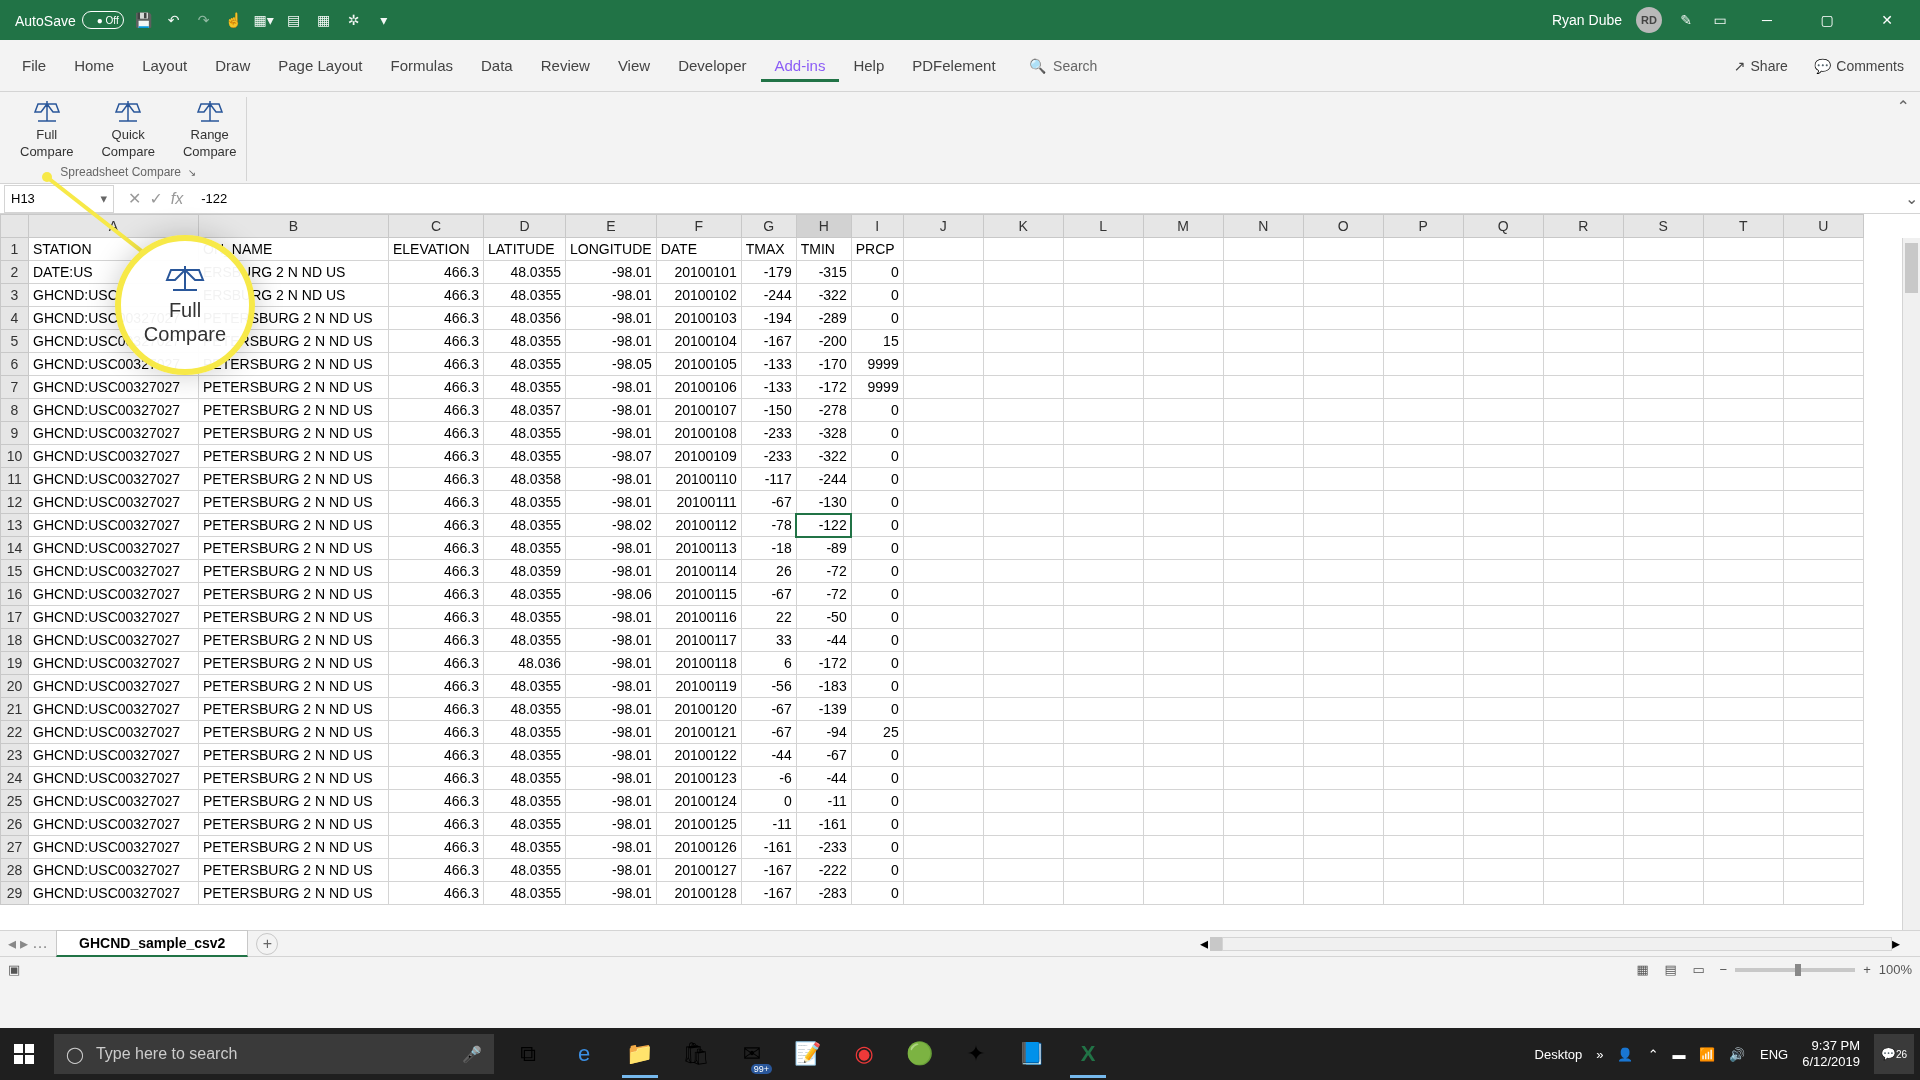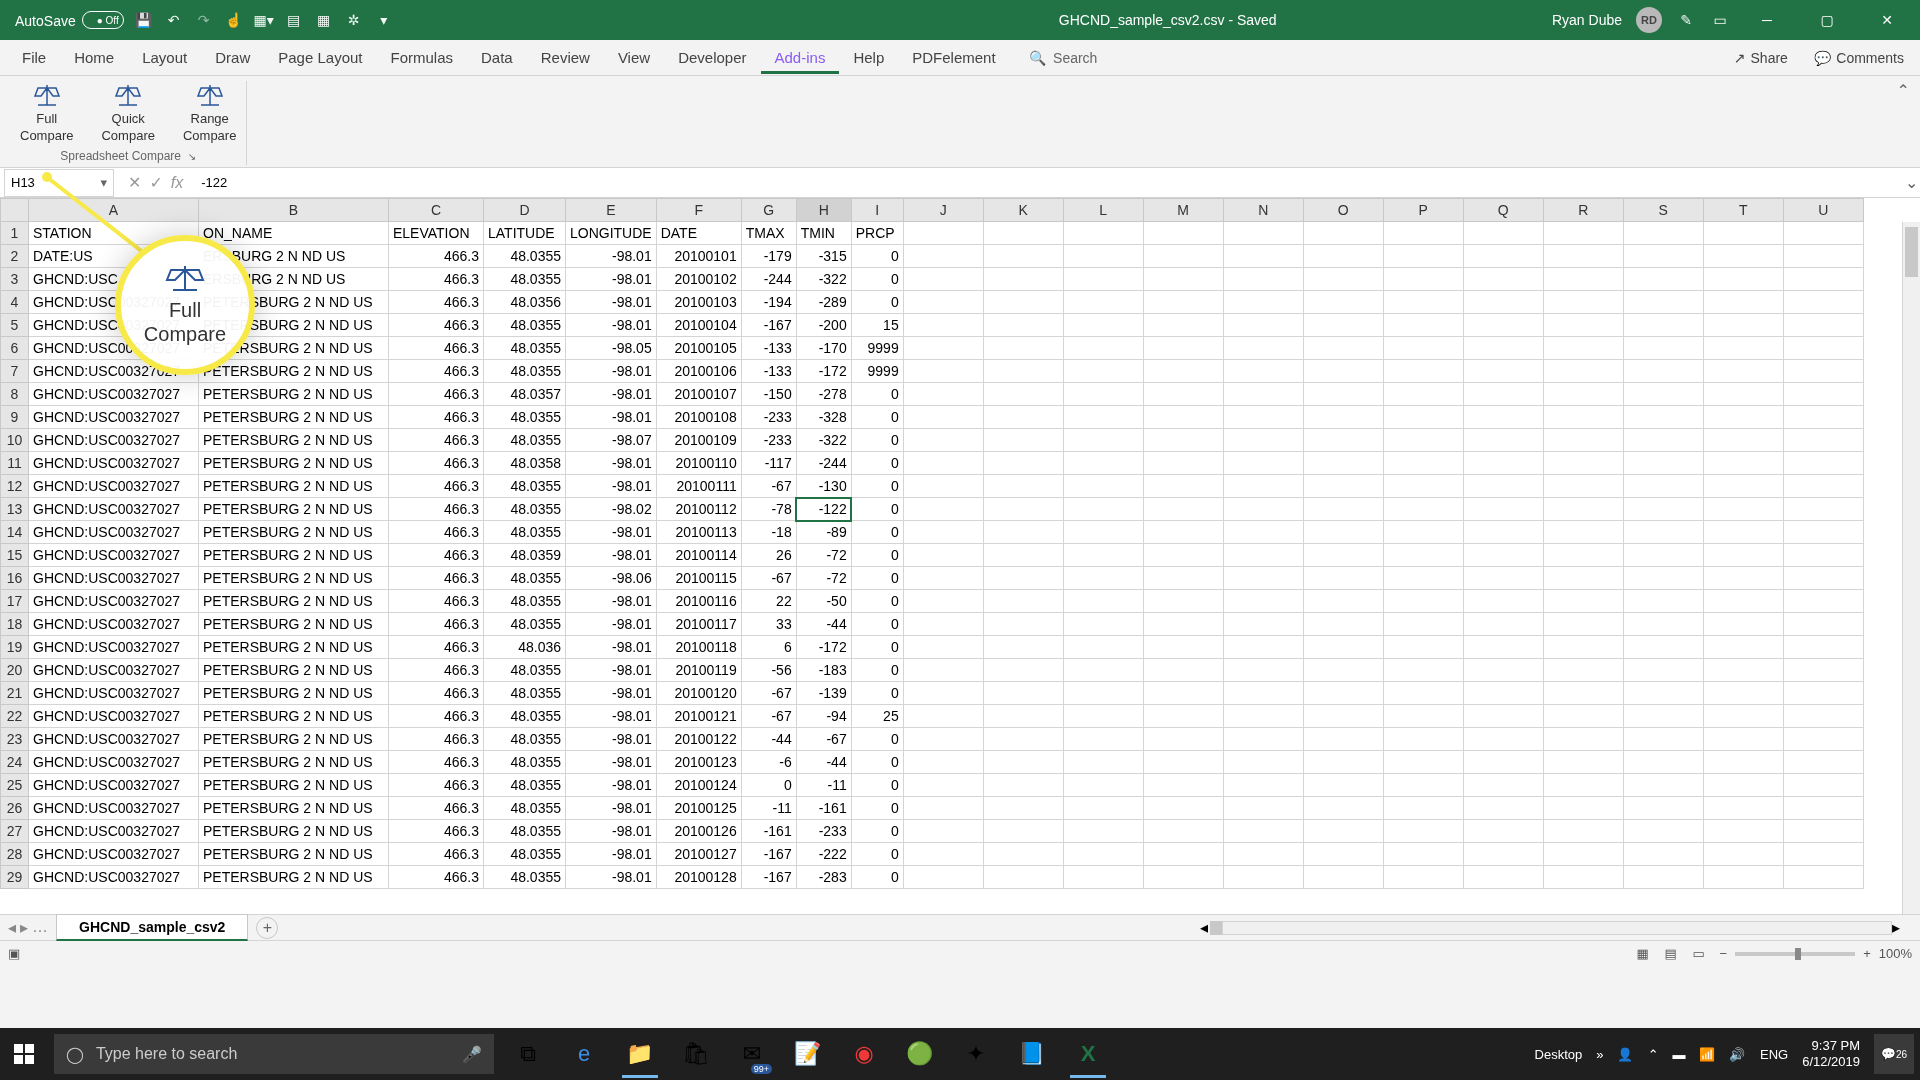--- a/index.html
+++ b/index.html
@@ -10,21 +10,21 @@
 .titlebar-left { display: flex; align-items: center; gap: 10px; padding-left: 15px; flex: 1; }
 .autosave { display: flex; align-items: flex-end; gap: 6px; }
 .autosave-toggle { width: 42px; height: 18px; border: 1px solid white; border-radius: 10px; display: flex; align-items: center; justify-content: flex-end; padding: 0 4px; font-size: 10px; }
 .tb-icon { width: 20px; height: 20px; display: flex; align-items: center; justify-content: center; opacity: 0.95; cursor: pointer; }
 .titlebar-center { flex: 1; text-align: center; }
 .titlebar-right { display: flex; align-items: center; gap: 14px; padding-right: 10px; }
 .user-badge { width: 26px; height: 26px; border-radius: 50%; background: #b9b9b9; color: #444; display: flex; align-items: center; justify-content: center; font-size: 11px; font-weight: bold; }
 .win-btn { width: 46px; height: 40px; display: flex; align-items: center; justify-content: center; cursor: pointer; }
 
 
-.menubar { height: 36px; background: #f3f3f3; display: flex; align-items: center; padding: 0 8px; gap: 0; border-bottom: 1px solid #d4d4d4; }
+.menubar { height: 52px; background: #f3f3f3; display: flex; align-items: center; padding: 0 8px; gap: 0; border-bottom: 1px solid #d4d4d4; }
 .menu-item { padding: 8px 14px; font-size: 15px; color: #444; cursor: pointer; }
 .menu-item.active { color: #8b5cf6; border-bottom: 3px solid #217346; padding-bottom: 5px; }
 .menubar-right { margin-left: auto; display: flex; gap: 10px; align-items: center; }
 .share-btn { display: flex; align-items: center; gap: 5px; font-size: 14px; color: #444; cursor: pointer; padding: 4px 8px; }
 .search-box { display: flex; align-items: center; gap: 6px; color: #666; font-size: 14px; }
 
 
 .ribbon { height: 92px; background: #f3f3f3; border-bottom: 1px solid #d4d4d4; display: flex; padding: 5px 10px 2px 10px; position: relative; }
 .ribbon-group { display: flex; flex-direction: column; align-items: center; padding: 0 6px; border-right: 1px solid #d4d4d4; }
 .ribbon-btns { display: flex; gap: 20px; }
@@ -112,21 +112,20 @@
     <span class="tb-icon">💾</span>
     <span class="tb-icon">↶</span>
     <span class="tb-icon" style="opacity:0.5">↷</span>
     <span class="tb-icon">☝</span>
     <span class="tb-icon">▦▾</span>
     <span class="tb-icon">▤</span>
     <span class="tb-icon">▦</span>
     <span class="tb-icon">✲</span>
     <span class="tb-icon">▾</span>
   </div>
-  <div class="titlebar-center">GHCND_sample_csv2.csv - Saved</div>
   <div class="titlebar-right">
     <span>Ryan Dube</span>
     <span class="user-badge">RD</span>
     <span class="tb-icon">✎</span>
     <span class="tb-icon">▭</span>
     <span class="win-btn">─</span>
     <span class="win-btn">▢</span>
     <span class="win-btn">✕</span>
   </div>
 </div>

